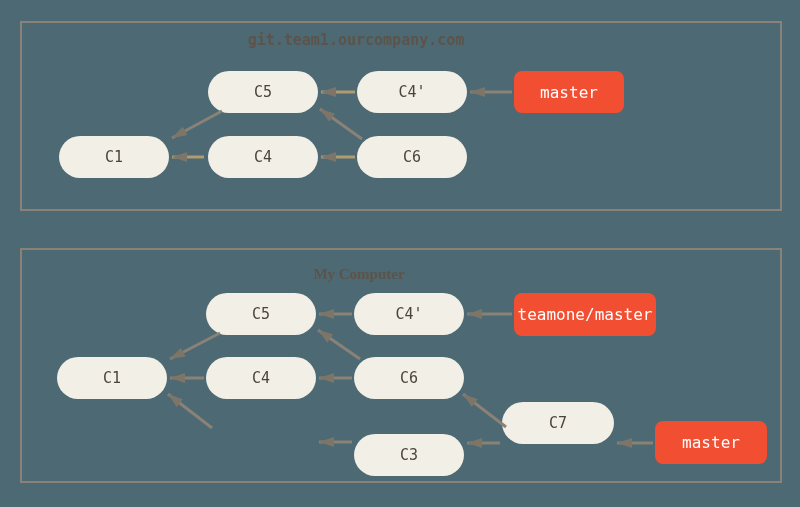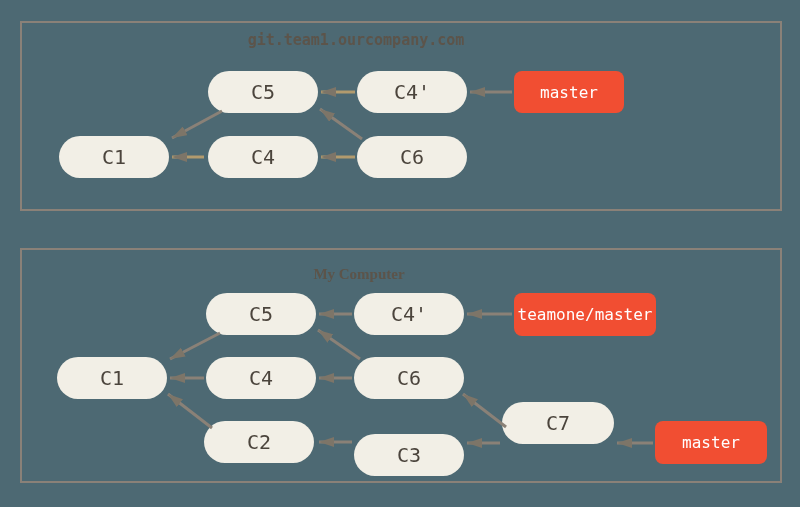--- a/index.html
+++ b/index.html
@@ -2,21 +2,21 @@
 <html><head>
 <meta charset="utf-8">
 <style>
   html,body{margin:0;padding:0;background:#4d6973;}
   #stage{position:relative;width:800px;height:507px;background:#4d6973;overflow:hidden;
          font-family:"DejaVu Sans Mono","Liberation Mono",monospace;}
   .panel{position:absolute;border:2px solid #8a8178;box-sizing:border-box;}
   .ptitle{position:absolute;transform:translateX(-50%);font-size:15px;font-weight:bold;
           color:#5c544a;letter-spacing:0;white-space:nowrap;}
   .node{position:absolute;background:#f2efe6;border-radius:21px;color:#4b443c;
-        font-size:20px;text-align:center;display:flex;align-items:center;justify-content:center;}
+        font-size:15px;text-align:center;display:flex;align-items:center;justify-content:center;}
   .ref{position:absolute;background:#f14e32;color:#ffffff;font-size:16px;text-align:center;
        display:flex;align-items:center;justify-content:center;border-radius:8px;}
   svg{position:absolute;left:0;top:0;pointer-events:none;}
 </style>
 </head>
 <body>
 
 <div id="stage">
 
   <div class="panel" style="left:20px;top:21px;width:762px;height:190px;"></div>
@@ -30,21 +30,20 @@
   <div class="ref" style="left:514px;top:71px;width:110px;height:42px;">master</div>
 
   <div class="panel" style="left:20px;top:248px;width:762px;height:235px;"></div>
   <div class="ptitle" style="left:359px;top:266px;font-family:Liberation Serif, serif;">My Computer</div>
 
   <div class="node" style="left:206px;top:293px;width:110px;height:42px;">C5</div>
   <div class="node" style="left:354px;top:293px;width:110px;height:42px;">C4'</div>
   <div class="node" style="left:57px;top:357px;width:110px;height:42px;">C1</div>
   <div class="node" style="left:206px;top:357px;width:110px;height:42px;">C4</div>
   <div class="node" style="left:354px;top:357px;width:110px;height:42px;">C6</div>
-  <div class="node" style="left:204px;top:421px;width:110px;height:42px;">C2</div>
   <div class="node" style="left:354px;top:434px;width:110px;height:42px;">C3</div>
   <div class="node" style="left:502px;top:402px;width:112px;height:42px;">C7</div>
   <div class="ref" style="left:514px;top:293px;width:142px;height:43px;">teamone/master</div>
   <div class="ref" style="left:655px;top:421px;width:112px;height:43px;">master</div>
 
   <svg width="800" height="507" viewBox="0 0 800 507">
     <defs>
       <marker id="head" markerUnits="userSpaceOnUse" markerWidth="15" markerHeight="10" refX="15" refY="5" orient="auto">
         <path d="M15,5 L0,0 L0,10 z" fill="#7d7568"></path>
       </marker>

